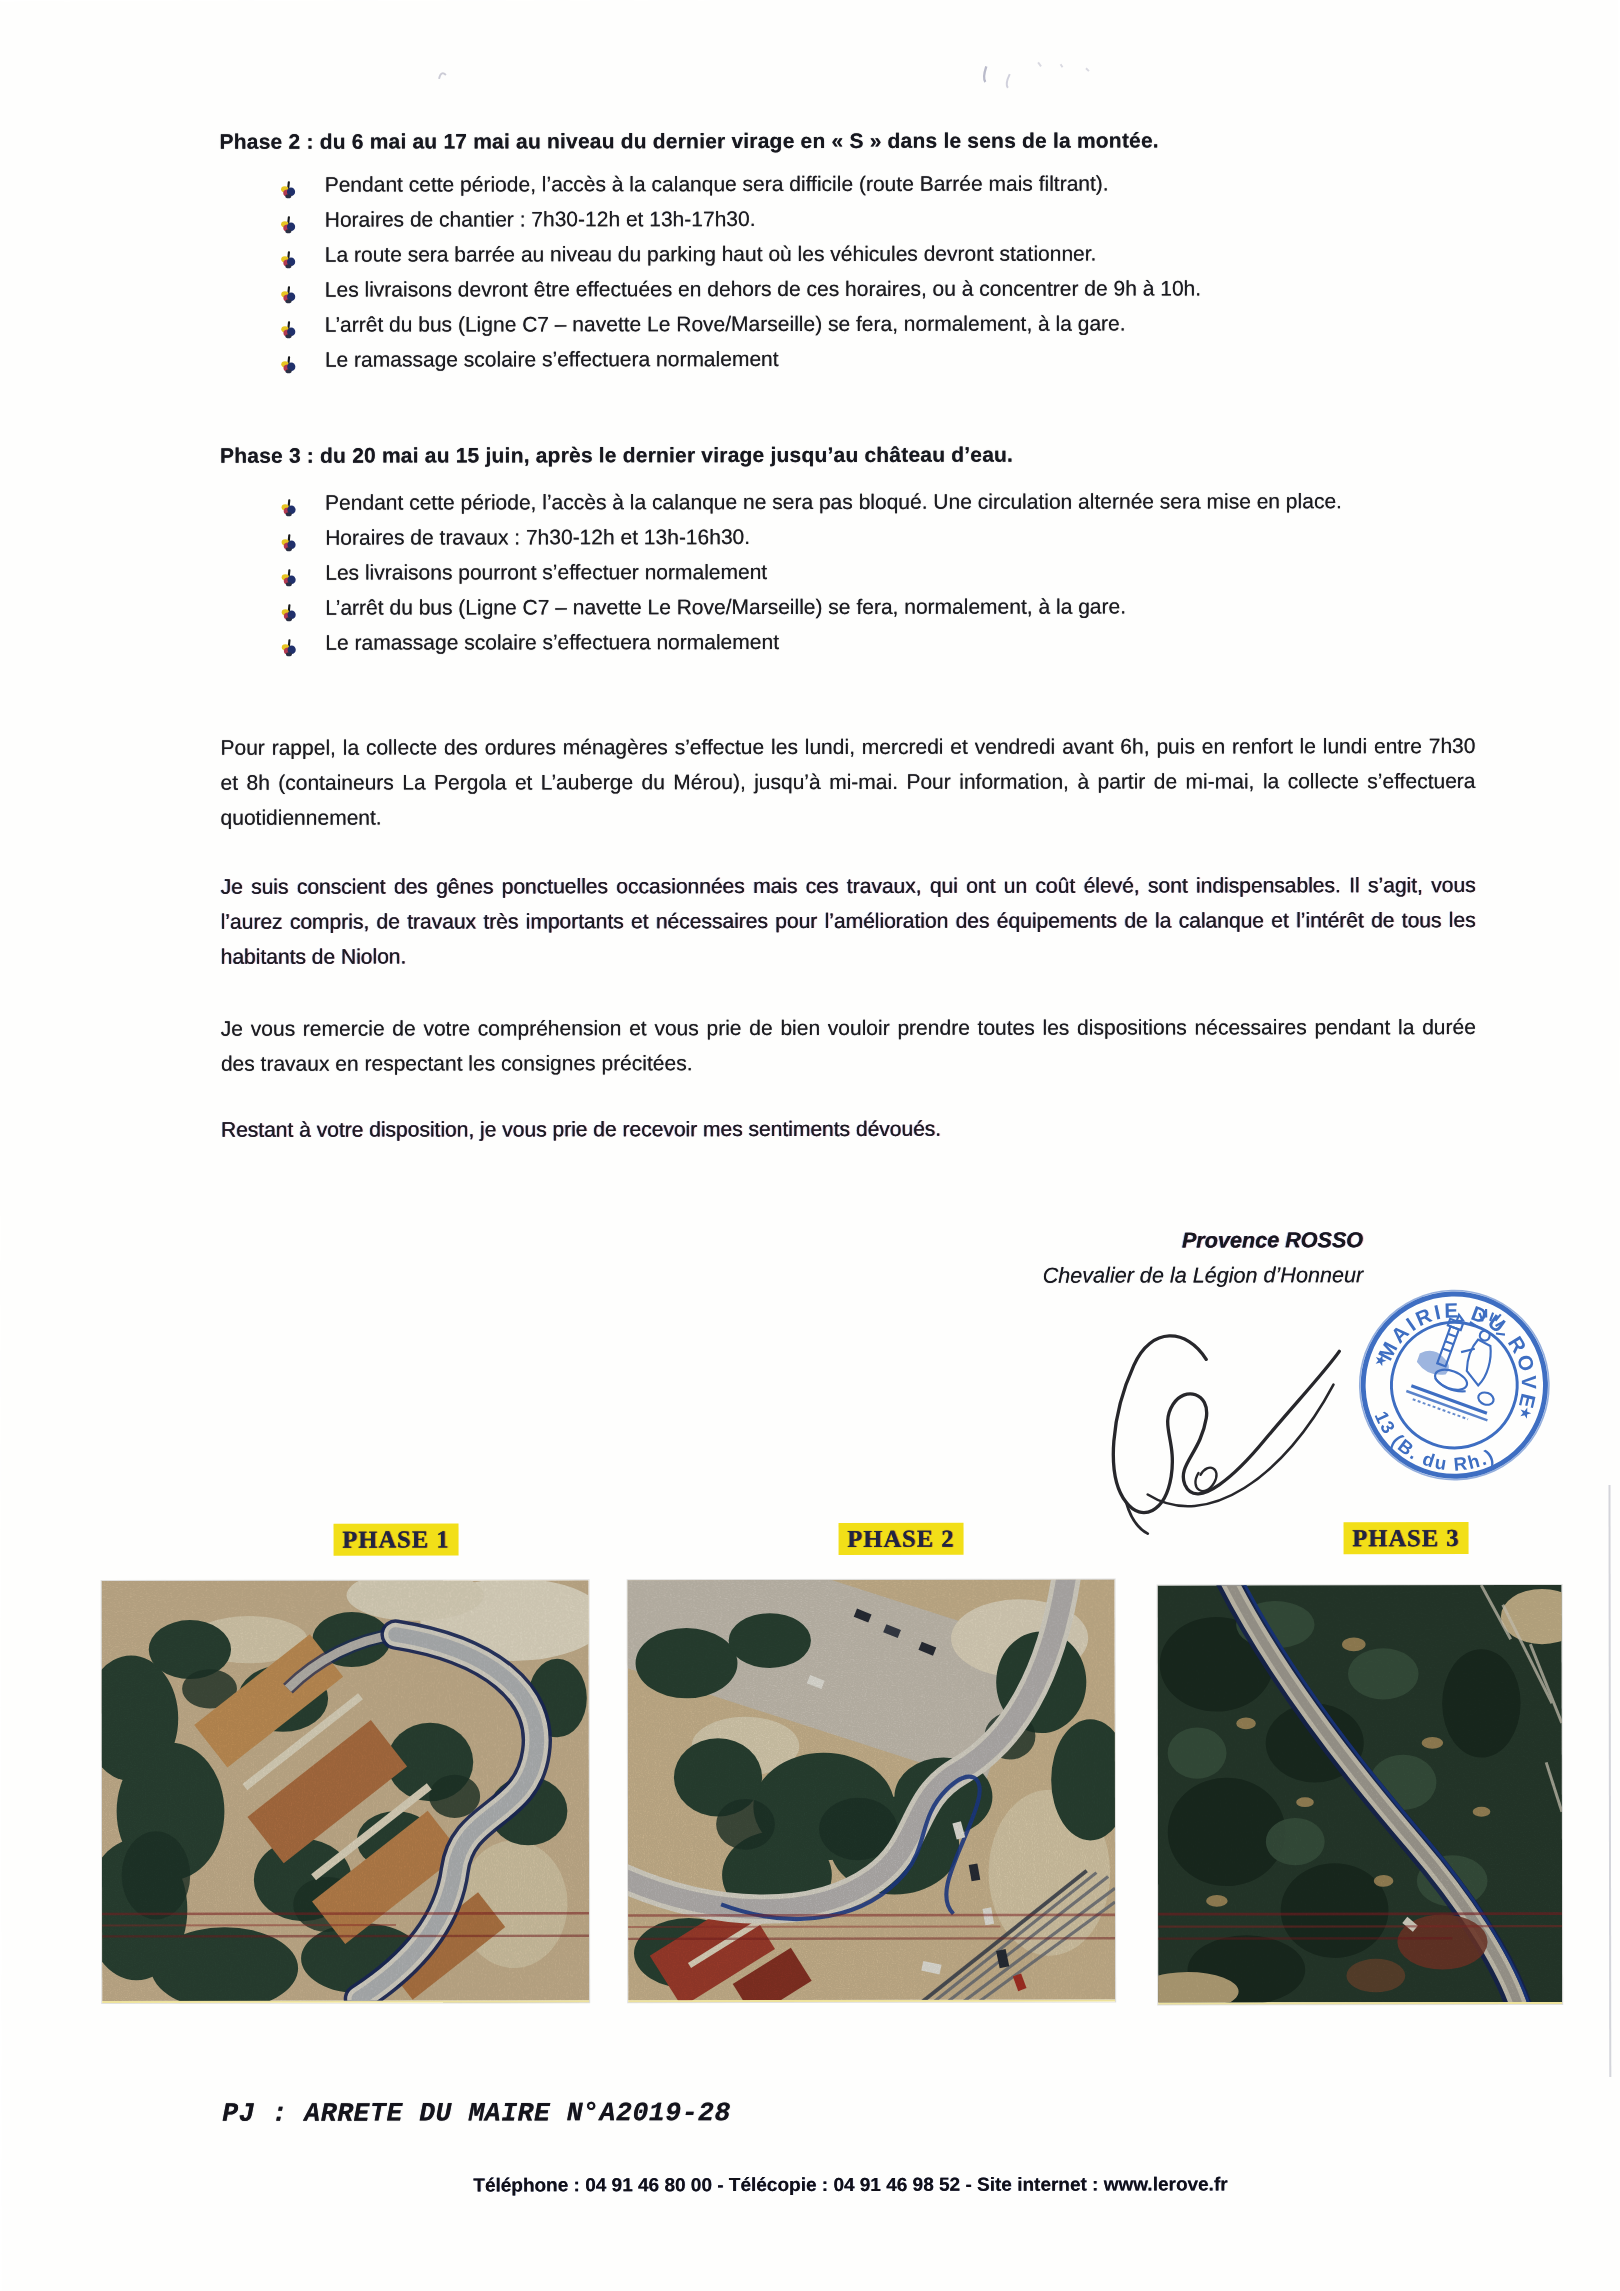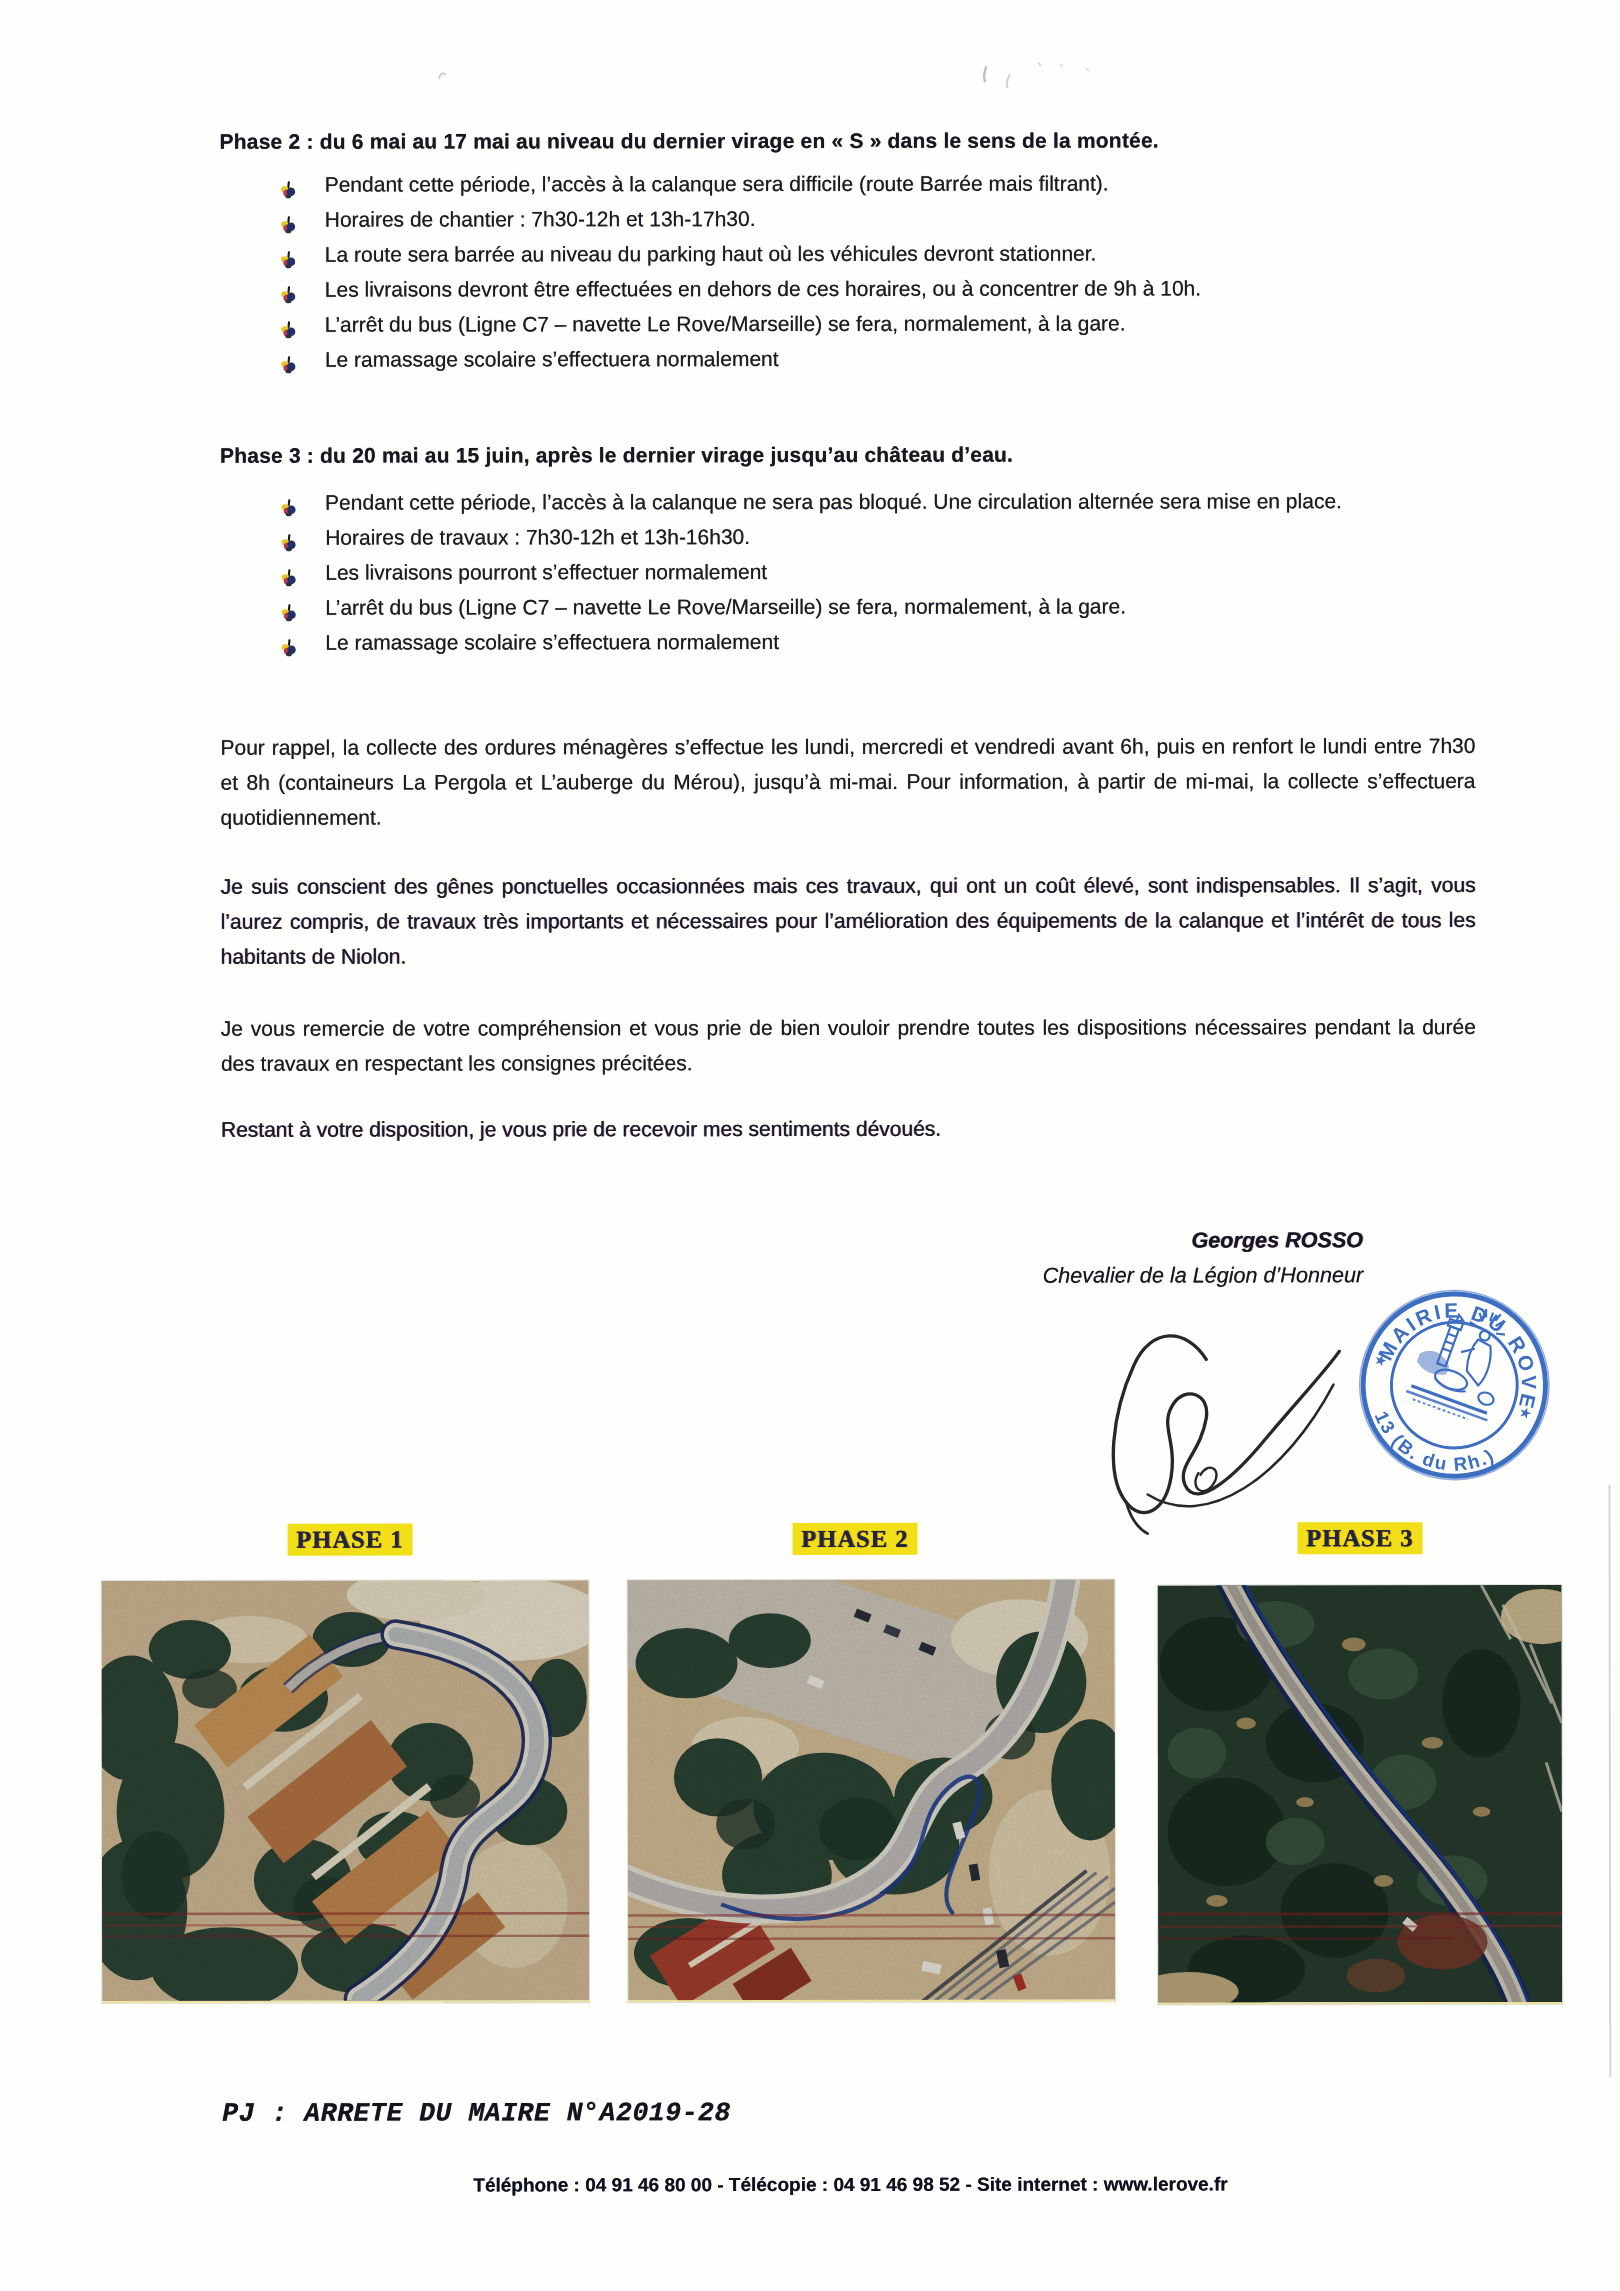--- a/index.html
+++ b/index.html
@@ -12,21 +12,21 @@
   ul.bullets{list-style:none;margin:11.8px 0 0 0;padding:0 0 0 61px;}
   ul.bullets li{position:relative;padding-left:44px;line-height:35px;font-size:21px;margin:0;}
   .bullet-icon{position:absolute;left:0;top:7.8px;width:14.7px;height:18.6px;display:inline-block;}
   .para{position:absolute;left:221px;width:1255px;font-size:21px;line-height:35px;text-align:justify;margin:0;}
   .para.single{text-align:left;}
   .sig-block{position:absolute;top:1223px;left:647px;width:716px;text-align:right;
              font-style:italic;font-size:21.6px;line-height:35px;color:#17181f;}
   .sig-strong{font-weight:700;}
   .caption{position:absolute;top:1523px;height:30px;line-height:30px;background:#f2df18;color:#202541;
            font-family:"Liberation Serif",serif;font-weight:700;font-size:24.5px;padding:1px 8.8px;
-           letter-spacing:1px;text-shadow:1px 0 0 rgba(140,20,60,.4), 0 0 0.8px rgba(10,10,40,.8);}
+           letter-spacing:1px;text-shadow:1px 0 0 rgba(140,20,60,.4), 0 0 0.8px rgba(10,10,40,.8);margin-left:46px;}
   .photo{position:absolute;top:1580px;height:420px;border-bottom:2.9px solid rgba(222,200,60,.5);
          box-shadow:0 0 0 1px rgba(60,60,60,.15);}
   .photo svg{display:block;width:100%;height:100%;}
   .pj-line{position:absolute;left:221px;top:2098px;font-family:Liberation Mono, monospace;font-style:italic;
            font-weight:700;font-size:26.5px;letter-spacing:0.5px;color:#14141c;}
   .phone-line{position:absolute;left:78px;top:2174px;width:1542px;text-align:center;font-weight:700;
               font-size:19px;color:#101018;text-shadow:0 0 0.6px rgba(0,0,50,.65), 0.6px 0 0 rgba(20,60,170,.2);}
   .edge-line{position:absolute;left:1608px;top:1486px;width:2px;height:592px;background:#c9cad3;opacity:.8;}
   .top-marks{position:absolute;left:412px;top:51px;width:706px;height:43px;}
   .stamp{position:absolute;left:1355px;top:1284px;width:198px;height:204px;opacity:.93;}
@@ -132,21 +132,21 @@
             </svg></span><span class="scan">Le ramassage scolaire s’effectuera normalement</span></li>
     </ul>
   </section>
 
   <p class="para scan" style="top:729px">Pour rappel, la collecte des ordures ménagères s’effectue les lundi, mercredi et vendredi avant 6h, puis en renfort le lundi entre 7h30 et 8h (containeurs La Pergola et L’auberge du Mérou), jusqu’à mi-mai. Pour information, à partir de mi-mai, la collecte s’effectuera quotidiennement.</p>
   <p class="para fringe" style="top:868px">Je suis conscient des gênes ponctuelles occasionnées mais ces travaux, qui ont un coût élevé, sont indispensables. Il s’agit, vous l’aurez compris, de travaux très importants et nécessaires pour l’amélioration des équipements de la calanque et l’intérêt de tous les habitants de Niolon.</p>
   <p class="para scan" style="top:1010px">Je vous remercie de votre compréhension et vous prie de bien vouloir prendre toutes les dispositions nécessaires pendant la durée des travaux en respectant les consignes précitées.</p>
   <p class="para single fringe" style="top:1111px">Restant à votre disposition, je vous prie de recevoir mes sentiments dévoués.</p>
 
   <div class="sig-block">
-    <div class="sig-strong fringe">Georges ROSSO</div>
+    <div class="sig-strong fringe">Provence ROSSO</div>
     <div class="scan">Chevalier de la Légion d’Honneur</div>
   </div>
 
   <svg class="signature-svg" viewBox="0 0 274 232">
     <g fill="none" stroke="#15151a" stroke-linecap="round" opacity=".92">
       <path d="M118,50 C98,18 62,16 44,56 C22,104 14,168 36,196 C52,217 76,206 82,170 C88,132 70,118 84,96 C96,77 122,84 118,110 C112,146 88,158 96,178 C108,206 150,166 178,132 C210,94 240,62 254,42" stroke-width="3.4"></path>
       <path d="M58,188 C118,226 198,170 248,76" stroke-width="2.6"></path>
       <path d="M110,166 c-10,16 6,27 16,10 c8,-14 -6,-22 -14,-8" stroke-width="2.4"></path>
       <path d="M36,196 C40,210 46,222 58,228" stroke-width="2.8"></path>
     </g>

